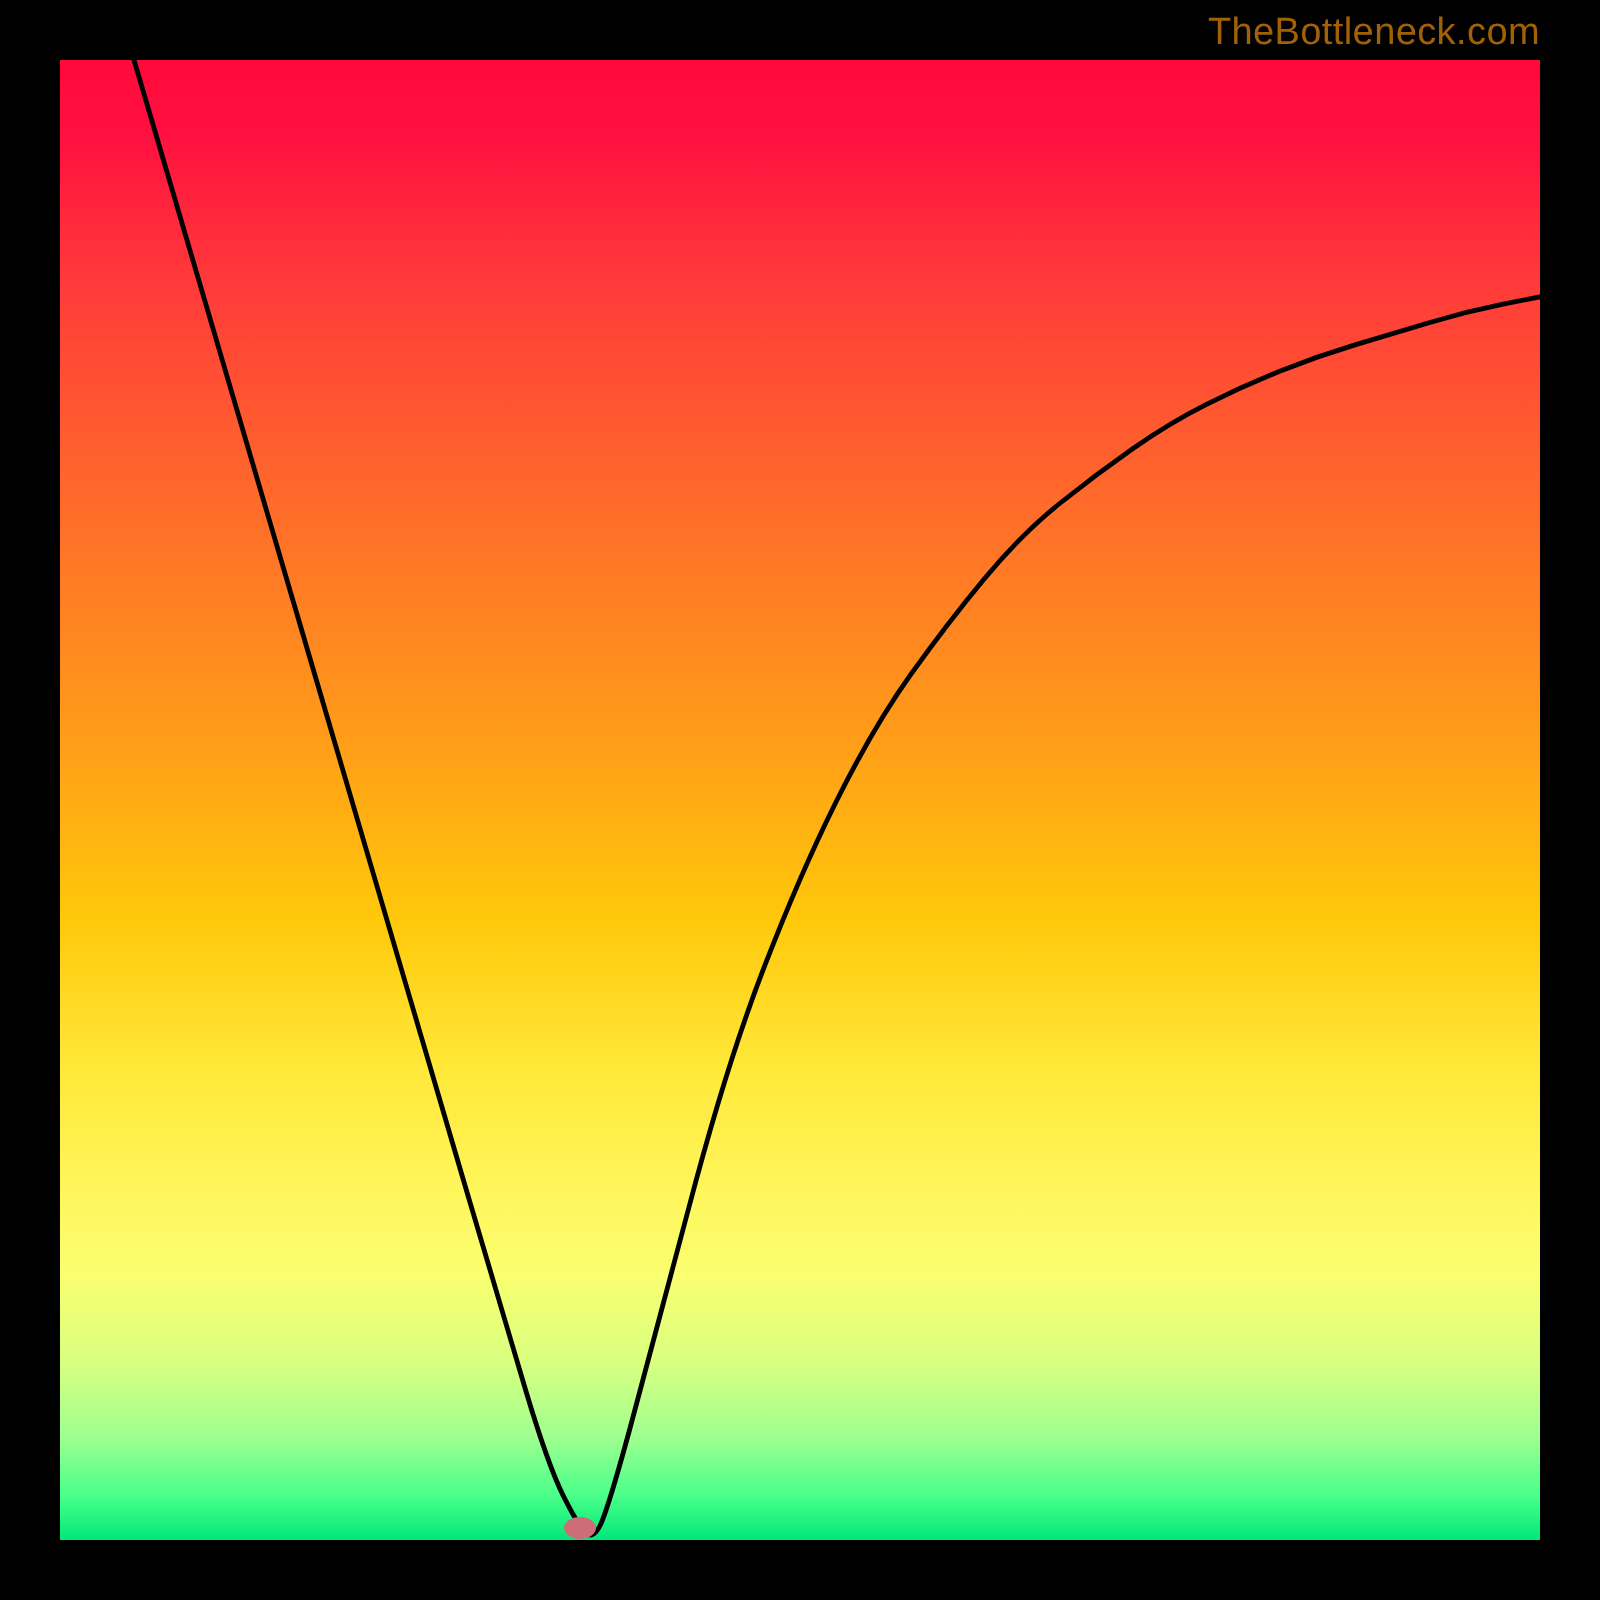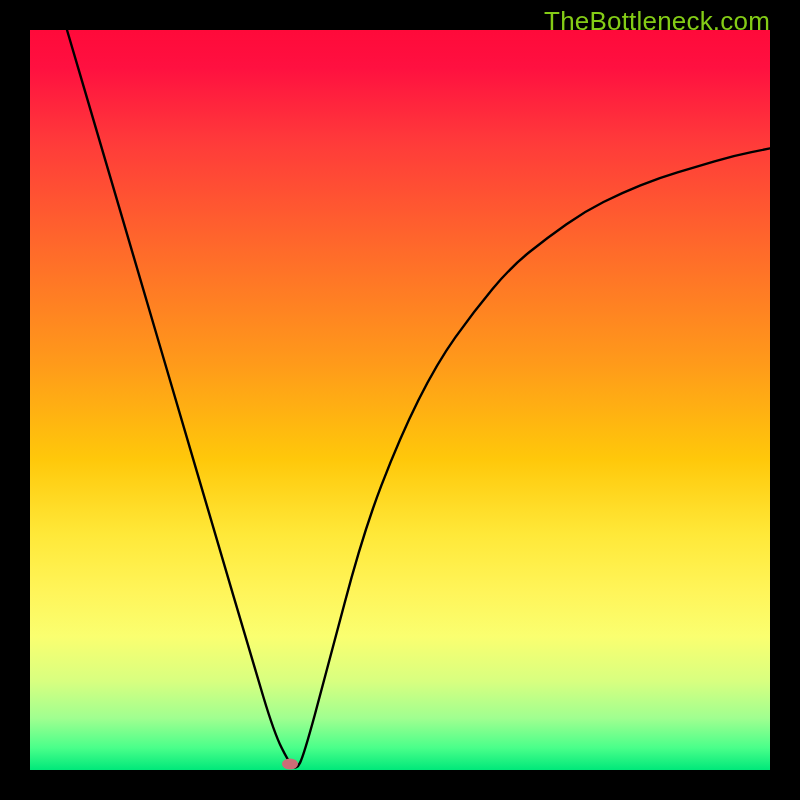--- a/index.html
+++ b/index.html
@@ -30,22 +30,22 @@
       #a0ff90 93%,
       #4aff8a 97%,
       #00e87a 100%
     );
   }
   .watermark {
     position: absolute;
     top: 6px;
     right: 30px;
     font-family: Arial, Helvetica, sans-serif;
-    font-size: 26px;
-    color: #84cc16;
+    font-size: 19px;
+    color: #a16207;
     letter-spacing: 0.2px;
     margin-left: 39px;
   }
   .curve {
     position: absolute;
     left: 30px;
     top: 30px;
     width: 740px;
     height: 740px;
     overflow: visible;

